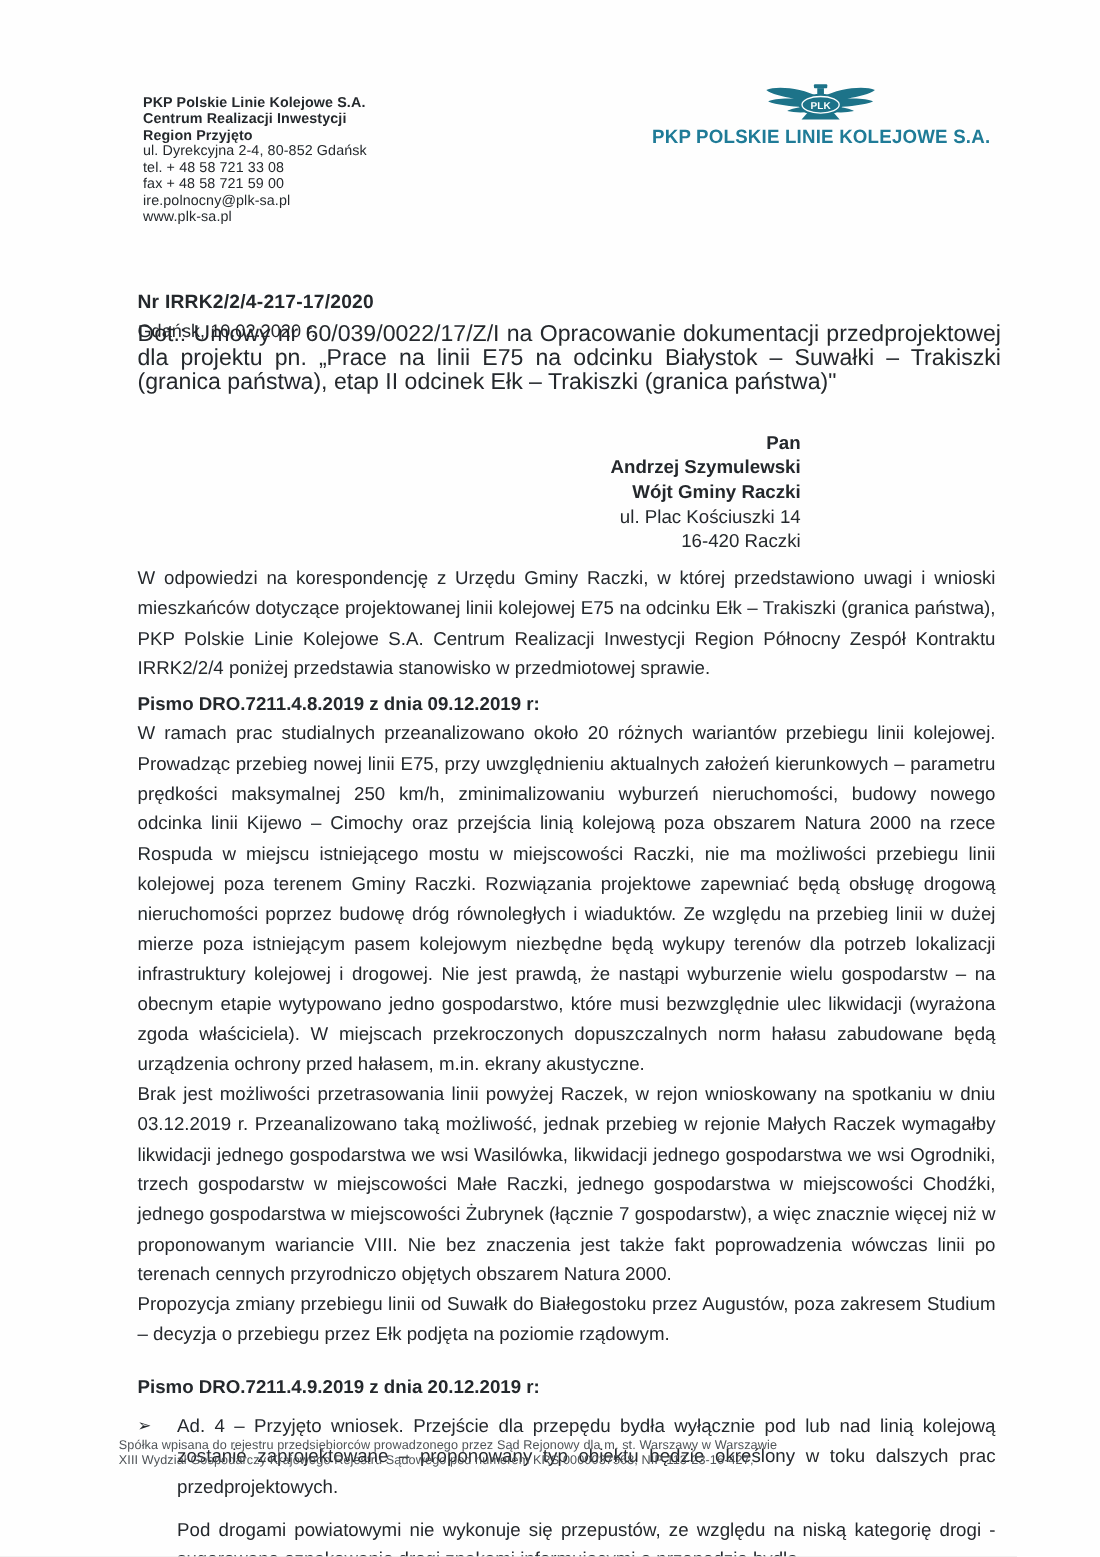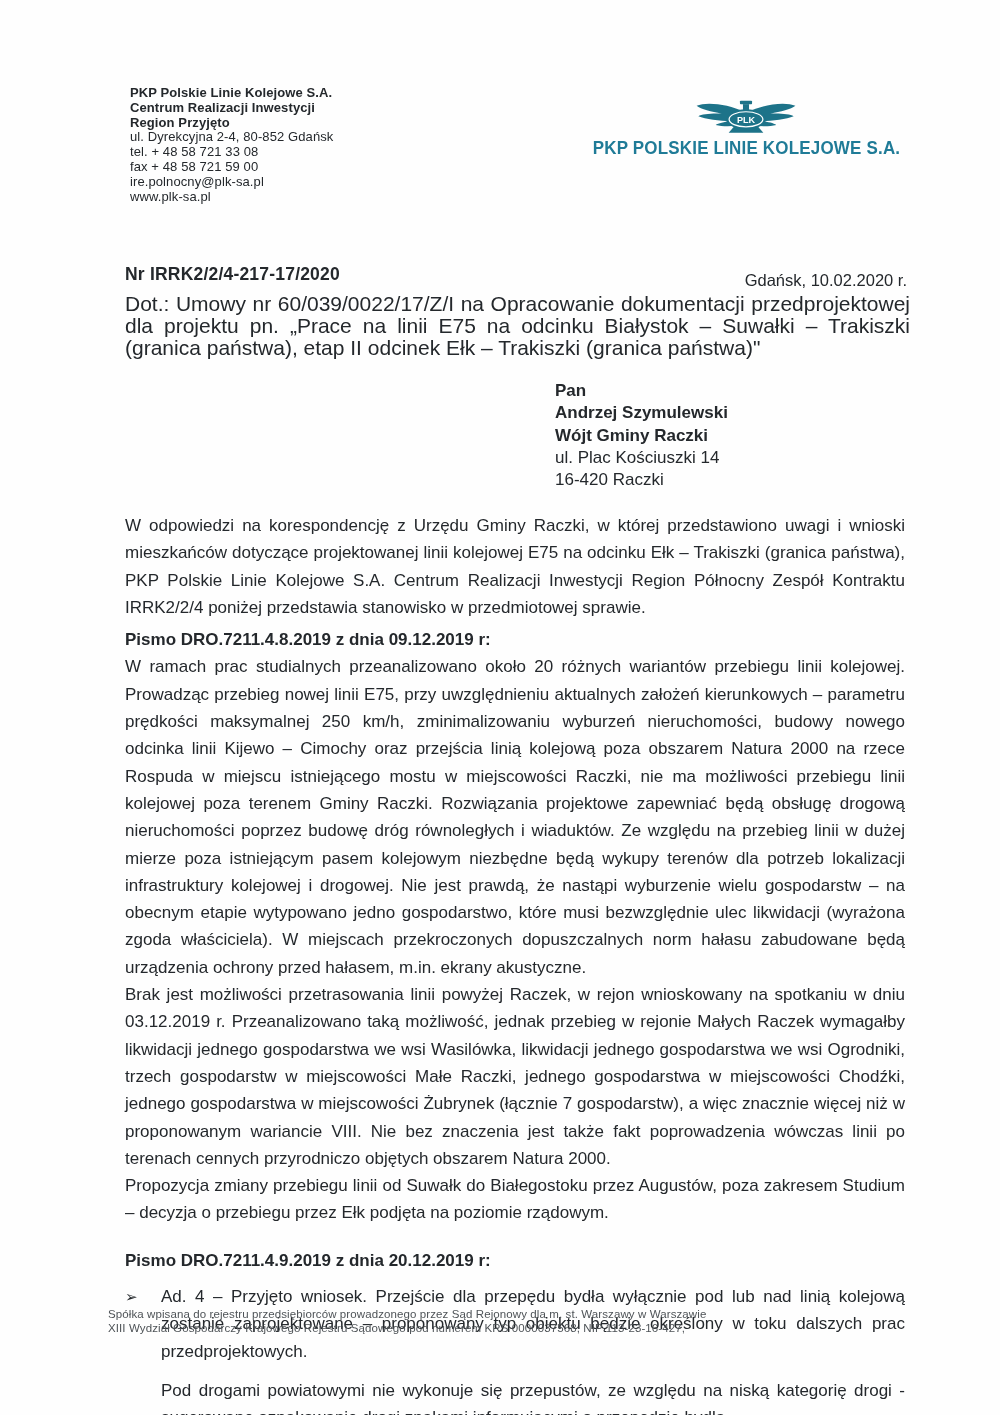--- a/index.html
+++ b/index.html
@@ -22,21 +22,21 @@
     font-size: 13px;
     line-height: 14.8px;
     letter-spacing: 0.1px;
   }
   .sender .b { font-weight: 700; }
 
   
   .logo {
     position: absolute;
     left: 588px;
-    top: 100px;
+    top: 76px;
     width: 316px;
     text-align: left;
   }
   .logo svg { display: block; margin: 0 auto; }
   .brand {
     margin-top: 2px;
     font-size: 17.5px;
     font-weight: 700;
     color: #1f7b97;
     letter-spacing: 0.2px;
@@ -47,42 +47,44 @@
 
   
   .refrow {
     position: absolute;
     left: 125px;
     top: 264px;
     width: 782px;
     display: flex;
     justify-content: space-between;
     align-items: flex-start;
+    flex-direction: column;
   }
   .refnum { font-size: 17.5px; font-weight: 700; letter-spacing: 0.2px; }
   .refdate { font-size: 16.5px; padding-top: 7px; }
 
   
   .subject {
     position: absolute;
     left: 125px;
     top: 293px;
     width: 785px;
     font-size: 21px;
     line-height: 21.8px;
     text-align: justify;
   }
 
   
   .addressee {
     position: absolute;
     left: 555px;
-    top: 380px;
+    top: 392px;
     font-size: 17px;
     line-height: 22.3px;
+    text-align: right;
   }
   .addressee .b { font-weight: 700; }
 
   
   .body {
     position: absolute;
     left: 125px;
     top: 512px;
     width: 780px;
     font-size: 17px;

